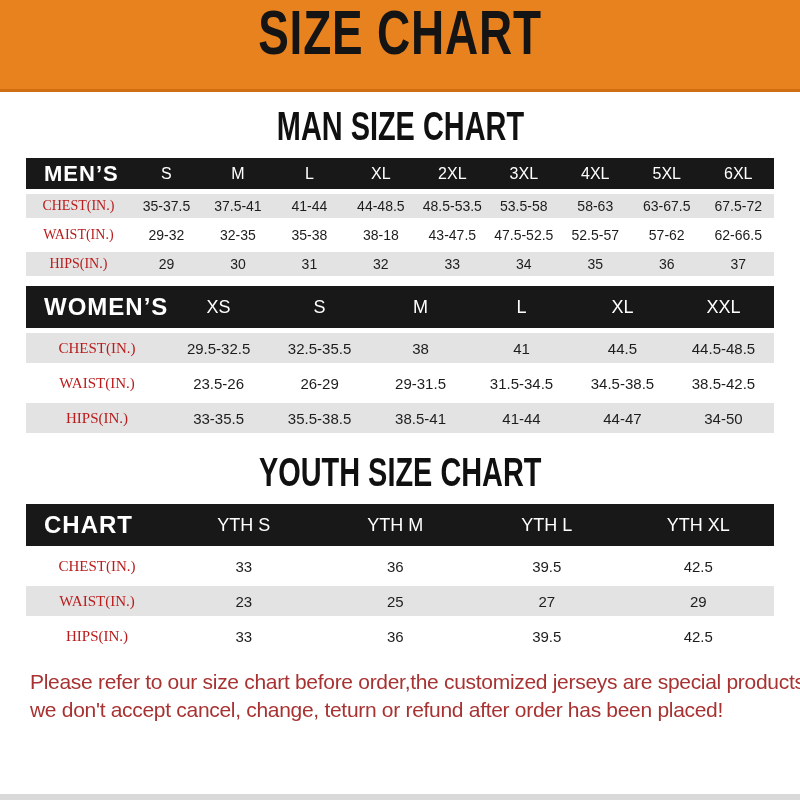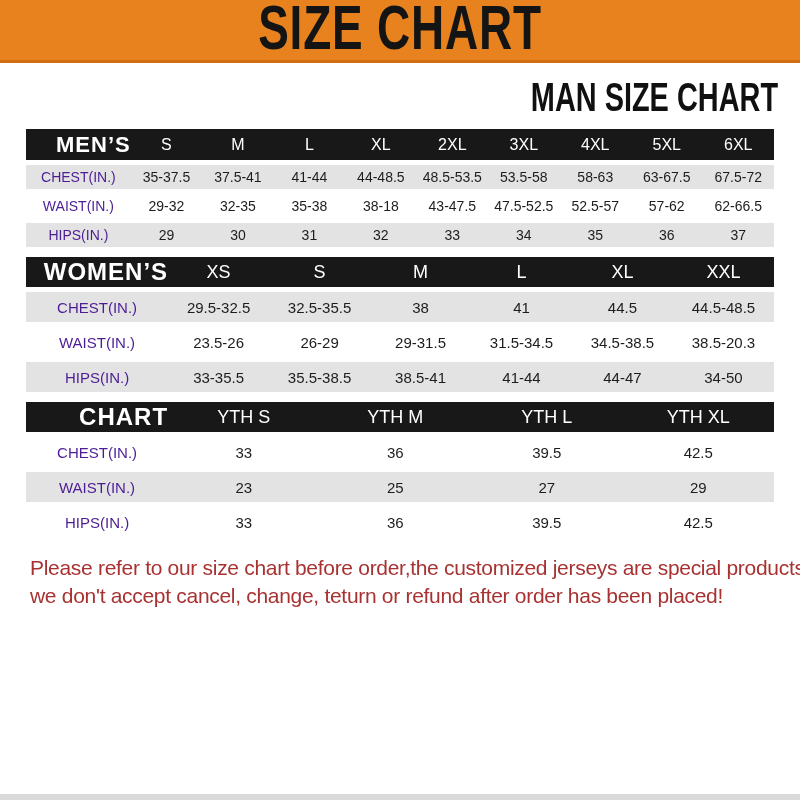--- a/index.html
+++ b/index.html
@@ -12,36 +12,36 @@
   html,body{width:800px;}
   body{
     width:800px;height:800px;
     background:#ffffff;
     font-family:"Liberation Sans", sans-serif;
     overflow:hidden;
     position:relative;
   }
   
   .banner{
-    width:800px;height:63px;
+    width:800px;height:92px;
     background:var(--accent);
     border-bottom:3px solid #d06f12;
-    display:flex;align-items:flex-end;justify-content:center;
+    display:flex;align-items:flex-start;justify-content:center;
   }
   .banner .title{
     display:inline-block;
     font-size:56px;font-weight:bold;color:#141414;
     letter-spacing:1px;
     transform:scale(0.82,1.12);
     transform-origin:center;
     white-space:nowrap;
   }
   
   .section h2{
-    text-align:right;
+    text-align:center;
     margin:17px 0 10px 0;
     line-height:1;
   }
   .section h2 .h-inner{
     display:inline-block;
     font-size:34px;font-weight:bold;color:#101010;
     transform:scale(0.85,1.18);
     transform-origin:center;
     white-space:nowrap;
   }
@@ -54,40 +54,40 @@
     table-layout:fixed;
   }
   thead th{
     background:var(--bar-black);
     color:#ffffff;
     font-weight:normal;
     text-align:center;
     vertical-align:middle;
   }
   thead th.lbl{
-    text-align:right;
-    padding-left:6px;
+    text-align:left;
+    padding-left:18px;
     font-weight:bold;
     font-size:24px;
     letter-spacing:1px;
   }
-  thead th{font-size:18px;height:30px;}
+  thead th{font-size:18px;height:42px;}
   table.compact thead th{height:31px;font-size:16px;}
   table.compact thead th.lbl{font-size:22px;}
   tbody td{
     text-align:center;
     vertical-align:middle;
     font-size:15px;
     color:#1d1d1d;
     height:30px;
   }
   table.compact tbody td{height:24px;font-size:14px;}
   tbody tr.gray td{background:var(--row-gray);}
   tbody tr.white td{background:#ffffff;}
-  tbody td.lbl{font-size:15px;color:#4c1d95;}
+  tbody td.lbl{font-size:15px;color:#b91c1c;font-family:Liberation Serif, serif;}
   
   .footer-note{
     padding:12px 30px 0 30px;
   }
   .footer-note p{
     color:var(--footer-red);
     font-size:21px;
     line-height:1.35;
     letter-spacing:-0.3px;
     white-space:nowrap;
@@ -210,36 +210,37 @@
               <td>44.5</td>
               <td>44.5-48.5</td>
             </tr>
             <tr class="white">
               <td class="lbl">WAIST(IN.)</td>
               <td>23.5-26</td>
               <td>26-29</td>
               <td>29-31.5</td>
               <td>31.5-34.5</td>
               <td>34.5-38.5</td>
-              <td>38.5-20.3</td>
+              <td>38.5-42.5</td>
             </tr>
             <tr class="gray">
               <td class="lbl">HIPS(IN.)</td>
               <td>33-35.5</td>
               <td>35.5-38.5</td>
               <td>38.5-41</td>
               <td>41-44</td>
               <td>44-47</td>
               <td>34-50</td>
             </tr>
           </tbody>
         </table>
       </div>
     </section>
     <section class="section">
+      <h2><span class="h-inner">YOUTH SIZE CHART</span></h2>
       <div class="tbl-wrap">
         <table>
           <colgroup>
             <col style="width: 19%;">
             <col style="width: 20.25%;">
             <col style="width: 20.25%;">
             <col style="width: 20.25%;">
             <col style="width: 20.25%;">
           </colgroup>
           <thead>

